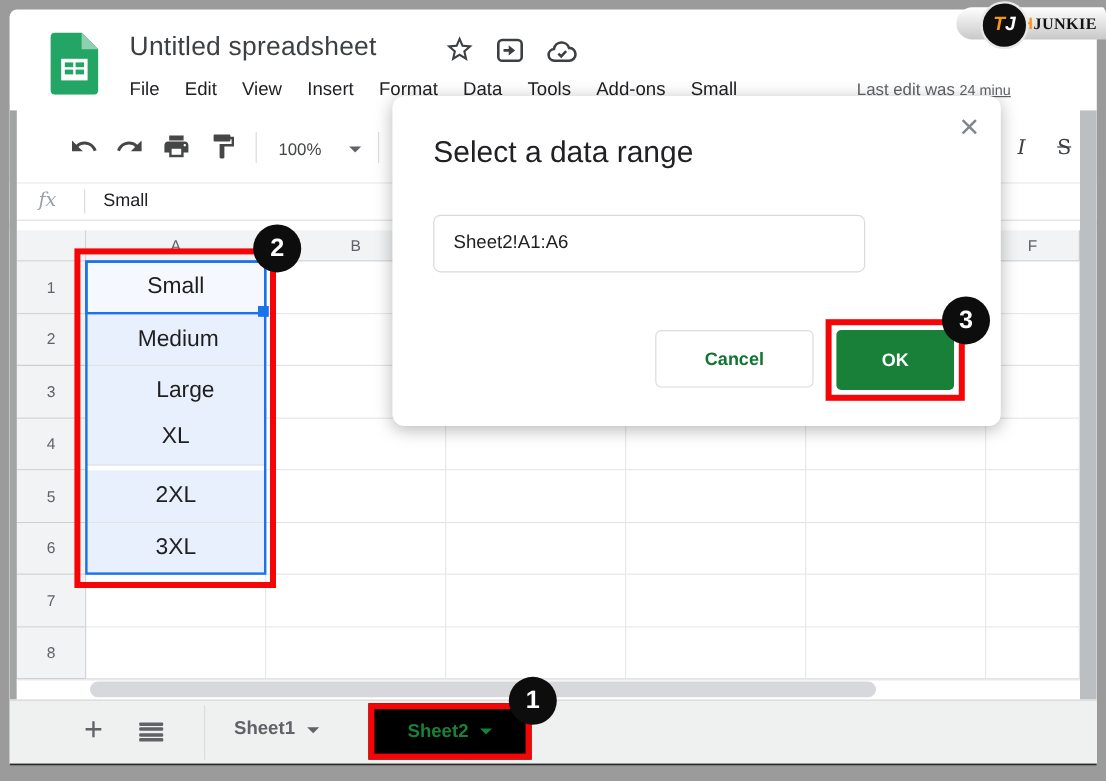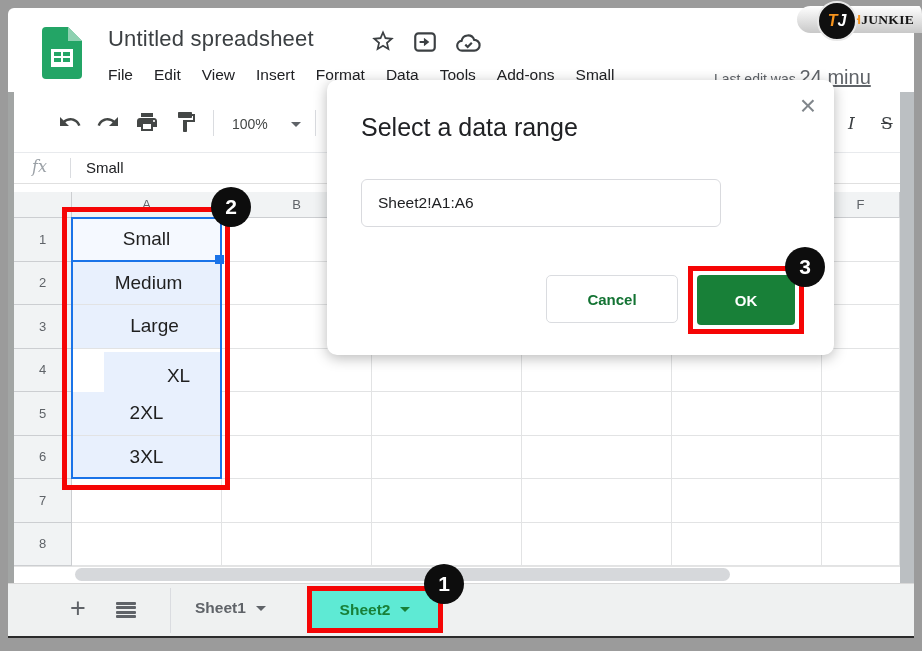--- a/index.html
+++ b/index.html
@@ -20,21 +20,21 @@
   .abs { position:absolute; }
 
   
   .logo { left:34px; top:19px; width:40px; height:52px; }
   .title { left:100px; top:18px; font-size:22px; color:#3c4043; letter-spacing:.2px; }
   .tbicon { width:26px; height:26px; color:#3c4043; }
   .menu-row { left:100px; top:58px; display:flex; gap:21px; font-size:15.5px; color:#202124; }
   .menu-row span { cursor:default; }
   .last-edit { left:706px; top:58px; width:200px; white-space:nowrap; overflow:hidden;
     font-size:14px; color:#5f6368; }
-  .last-edit .link { font-size:20px; text-decoration:underline; }
+  .last-edit .link { font-size:12px; text-decoration:underline; }
 
   
   .tool { color:#444746; }
   .tb-divider { width:1px; height:26px; background:#dadce0; top:102px; }
   .zoom-label { font-size:14px; color:#444746; top:108px; }
   .caret { width:0; height:0; border-left:5px solid transparent; border-right:5px solid transparent; border-top:5px solid #5f6368; display:inline-block; }
   .fmt-italic { font-family:"DejaVu Serif", serif; font-style:italic; font-size:17px; color:#3c4043; top:105px; }
   .fmt-strike { font-family:"DejaVu Serif", serif; font-size:17px; color:#3c4043; text-decoration:line-through; top:105px; }
 
   
@@ -63,21 +63,21 @@
     font-size:21px; font-weight:bold; display:flex; align-items:center; justify-content:center; }
 
   
   .h-scroll-track { left:6px; top:558px; width:886px; height:17px; background:#fff; border-top:1px solid #e4e4e4; }
   .h-scroll-thumb { left:67px; top:560px; width:655px; height:13px; background:#d6d8db; border-radius:7px; }
   .sheet-bar { left:0; top:575px; width:906px; height:55px; background:#eff1f1; border-top:1px solid #d8d8d8; }
   .add-sheet { left:62px; top:585px; font-size:27px; color:#5f6368; font-weight:400; }
   .all-sheets { left:108px; top:594px; }
   .sb-divider { left:162px; top:580px; width:1px; height:45px; background:#dadce0; }
   .sheet1 { left:187px; top:591px; font-size:15.5px; font-weight:bold; color:#5f6368; display:flex; align-items:center; gap:10px; }
-  .sheet2-box { left:299px; top:578px; width:136px; height:47px; background:#5eead4; border:5px solid #f50505;
+  .sheet2-box { left:299px; top:578px; width:136px; height:47px; background:#000000; border:5px solid #f50505;
     display:flex; align-items:center; justify-content:center; gap:10px; }
   .sheet2-label { font-size:15.5px; font-weight:bold; color:#188038; }
   .caret-green { border-top-color:#188038; }
 
   
   .dialog { left:319px; top:72px; width:507px; height:275px; background:#fff; border-radius:10px;
     box-shadow:0 3px 14px rgba(0,0,0,.28); z-index:10; }
   .dlg-title { left:34px; top:33px; font-size:25px; color:#202124; }
   .dlg-close { right:18px; top:12px; font-size:28px; color:#80868b; line-height:1; }
   .dlg-input { left:34px; top:99px; width:360px; height:48px; border:1px solid #d9dade; border-radius:6px;
@@ -195,21 +195,21 @@
       <div class="gcell" style="left: 364px; top: 69.5px; width: 150px; height: 43.5px;"></div>
       <div class="gcell" style="left: 514px; top: 69.5px; width: 150px; height: 43.5px;"></div>
       <div class="gcell" style="left: 664px; top: 69.5px; width: 150px; height: 43.5px;"></div>
       <div class="gcell" style="left: 814px; top: 69.5px; width: 78px; height: 43.5px;"></div>
       <div class="gcell gsel" style="left: 64px; top: 113px; width: 150px; height: 43.5px; padding-left: 16px;">Large</div>
       <div class="gcell" style="left: 214px; top: 113px; width: 150px; height: 43.5px;"></div>
       <div class="gcell" style="left: 364px; top: 113px; width: 150px; height: 43.5px;"></div>
       <div class="gcell" style="left: 514px; top: 113px; width: 150px; height: 43.5px;"></div>
       <div class="gcell" style="left: 664px; top: 113px; width: 150px; height: 43.5px;"></div>
       <div class="gcell" style="left: 814px; top: 113px; width: 78px; height: 43.5px;"></div>
-      <div class="gcell gsel" style="left: 64px; top: 160px; width: 150px; height: 48px; margin-left: 32px;">XL</div>
+      <div class="gcell gsel" style="left: 64px; top: 148px; width: 150px; height: 48px;">XL</div>
       <div class="gcell" style="left: 214px; top: 156.5px; width: 150px; height: 43.5px;"></div>
       <div class="gcell" style="left: 364px; top: 156.5px; width: 150px; height: 43.5px;"></div>
       <div class="gcell" style="left: 514px; top: 156.5px; width: 150px; height: 43.5px;"></div>
       <div class="gcell" style="left: 664px; top: 156.5px; width: 150px; height: 43.5px;"></div>
       <div class="gcell" style="left: 814px; top: 156.5px; width: 78px; height: 43.5px;"></div>
       <div class="gcell gsel" style="left: 64px; top: 200px; width: 150px; height: 43.5px;">2XL</div>
       <div class="gcell" style="left: 214px; top: 200px; width: 150px; height: 43.5px;"></div>
       <div class="gcell" style="left: 364px; top: 200px; width: 150px; height: 43.5px;"></div>
       <div class="gcell" style="left: 514px; top: 200px; width: 150px; height: 43.5px;"></div>
       <div class="gcell" style="left: 664px; top: 200px; width: 150px; height: 43.5px;"></div>

